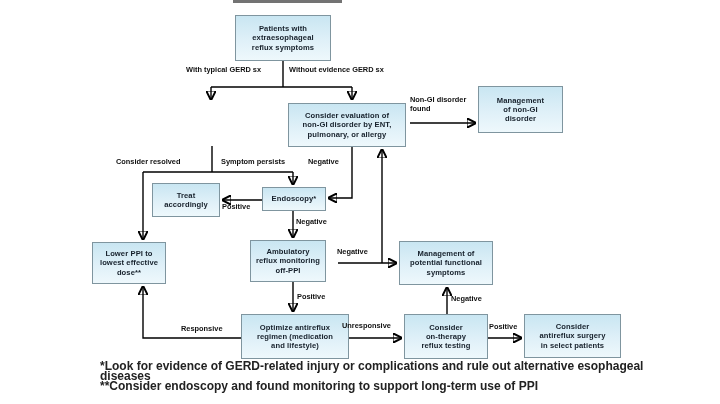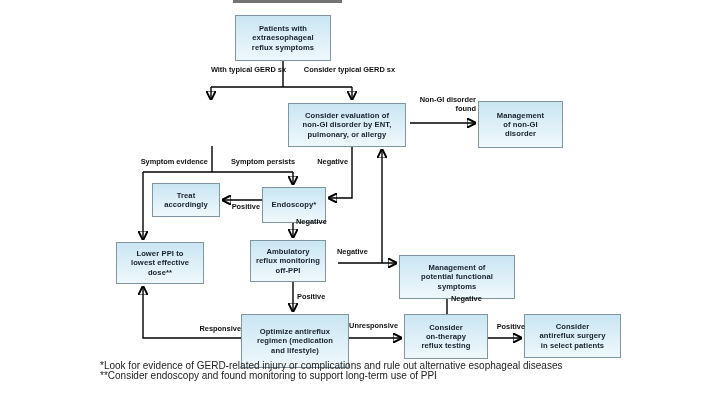--- a/index.html
+++ b/index.html
@@ -21,26 +21,26 @@
     box-sizing:border-box;
     text-align:center;
   }
   .node span{
     white-space:pre-line;
     font-size:7.6px;font-weight:bold;line-height:9.3px;color:#16202b;
     letter-spacing:.1px;
   }
   .elabel{
     position:absolute;font-size:7.4px;font-weight:bold;color:#111;
-    line-height:8.6px;white-space:pre-line;text-align:right;
+    line-height:8.6px;white-space:pre-line;text-align:left;
   }
   .elabel.la{text-align:left;}
   .footnotes{position:absolute;left:100px;top:361px;width:560px;}
   .footnotes div{
-    font-size:10px;color:#222;line-height:10px;font-weight:normal;
+    font-size:12px;color:#222;line-height:10px;font-weight:bold;
   }
 </style>
 </head>
 <body>
 
 <div class="stage">
 
   <div class="topbar"></div>
 
   <svg class="edges" viewBox="0 0 720 404" aria-hidden="true">
@@ -73,66 +73,66 @@
   <div class="node" style="left:235px;top:15px;width:96px;height:46px">
       <span>Patients with
 extraesophageal
 reflux symptoms</span>
     </div>
   <div class="node" style="left:288px;top:103px;width:118px;height:44px">
       <span>Consider evaluation of
 non-GI disorder by ENT,
 pulmonary, or allergy</span>
     </div>
-  <div class="node" style="left:478px;top:101px;width:85px;height:47px">
+  <div class="node" style="left:478px;top:86px;width:85px;height:47px">
       <span>Management
 of non-GI
 disorder</span>
     </div>
   <div class="node" style="left:152px;top:183px;width:68px;height:34px">
       <span>Treat
 accordingly</span>
     </div>
-  <div class="node" style="left:262px;top:187px;width:64px;height:36px">
+  <div class="node" style="left:262px;top:187px;width:64px;height:24px">
       <span>Endoscopy*</span>
     </div>
-  <div class="node" style="left:116px;top:242px;width:88px;height:42px">
+  <div class="node" style="left:92px;top:242px;width:74px;height:42px">
       <span>Lower PPI to
 lowest effective
 dose**</span>
     </div>
   <div class="node" style="left:250px;top:240px;width:76px;height:42px">
       <span>Ambulatory
 reflux monitoring
 off-PPI</span>
     </div>
-  <div class="node" style="left:399px;top:255px;width:116px;height:44px">
+  <div class="node" style="left:399px;top:241px;width:94px;height:44px">
       <span>Management of
 potential functional
 symptoms</span>
     </div>
-  <div class="node" style="left:241px;top:314px;width:108px;height:54px">
+  <div class="node" style="left:241px;top:314px;width:108px;height:45px">
       <span>Optimize antireflux
 regimen (medication
 and lifestyle)</span>
     </div>
   <div class="node" style="left:404px;top:314px;width:84px;height:45px">
       <span>Consider
 on-therapy
 reflux testing</span>
     </div>
   <div class="node" style="left:524px;top:314px;width:97px;height:44px">
       <span>Consider
 antireflux surgery
 in select patients</span>
     </div>
 
   <div class="elabel" style="left:186px;top:66px;width:100px">With typical GERD sx</div>
-  <div class="elabel" style="left:289px;top:66px;width:106px">Consider typical GERD sx</div>
-  <div class="elabel" style="left:116px;top:158px;width:92px">Symptom evidence</div>
+  <div class="elabel" style="left:289px;top:66px;width:106px">Without evidence GERD sx</div>
+  <div class="elabel" style="left:116px;top:158px;width:92px">Consider resolved</div>
   <div class="elabel" style="left:221px;top:158px;width:74px">Symptom persists</div>
   <div class="elabel" style="left:222px;top:203px;width:38px">Positive</div>
   <div class="elabel" style="left:308px;top:158px;width:40px">Negative</div>
   <div class="elabel la" style="left:296px;top:218px;width:40px">Negative</div>
   <div class="elabel la" style="left:337px;top:248px;width:42px">Negative</div>
   <div class="elabel la" style="left:297px;top:293px;width:38px">Positive</div>
   <div class="elabel" style="left:410px;top:96px;width:66px">Non-GI disorder
 found</div>
   <div class="elabel" style="left:181px;top:325px;width:60px">Responsive</div>
   <div class="elabel" style="left:342px;top:322px;width:56px">Unresponsive</div>

